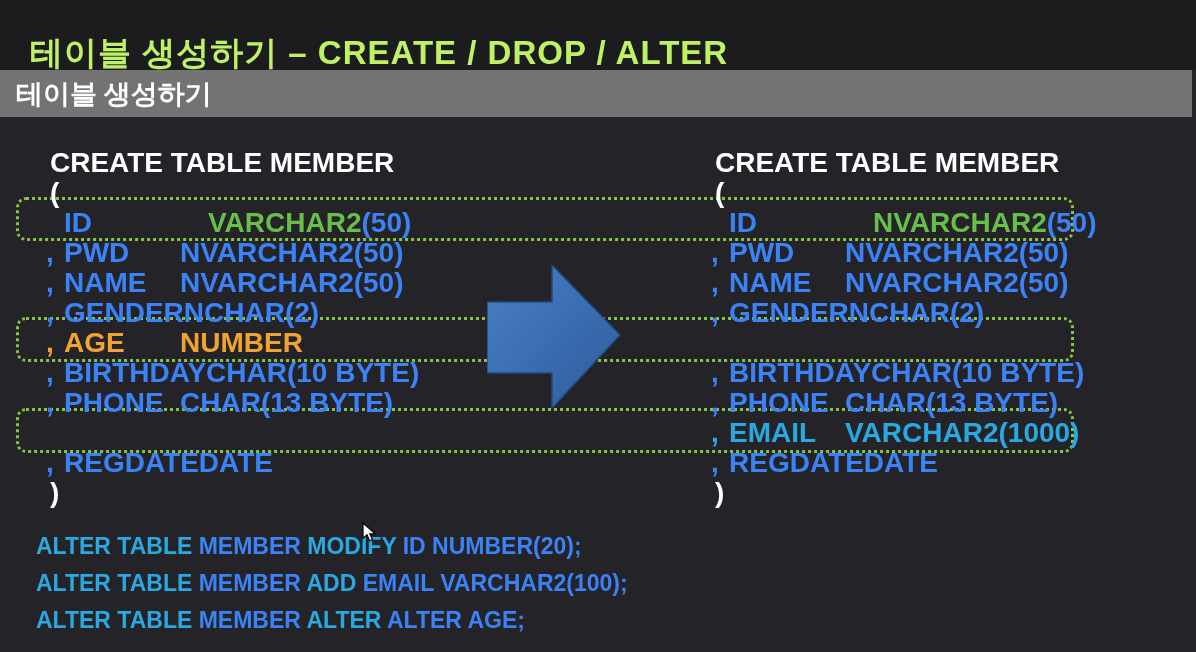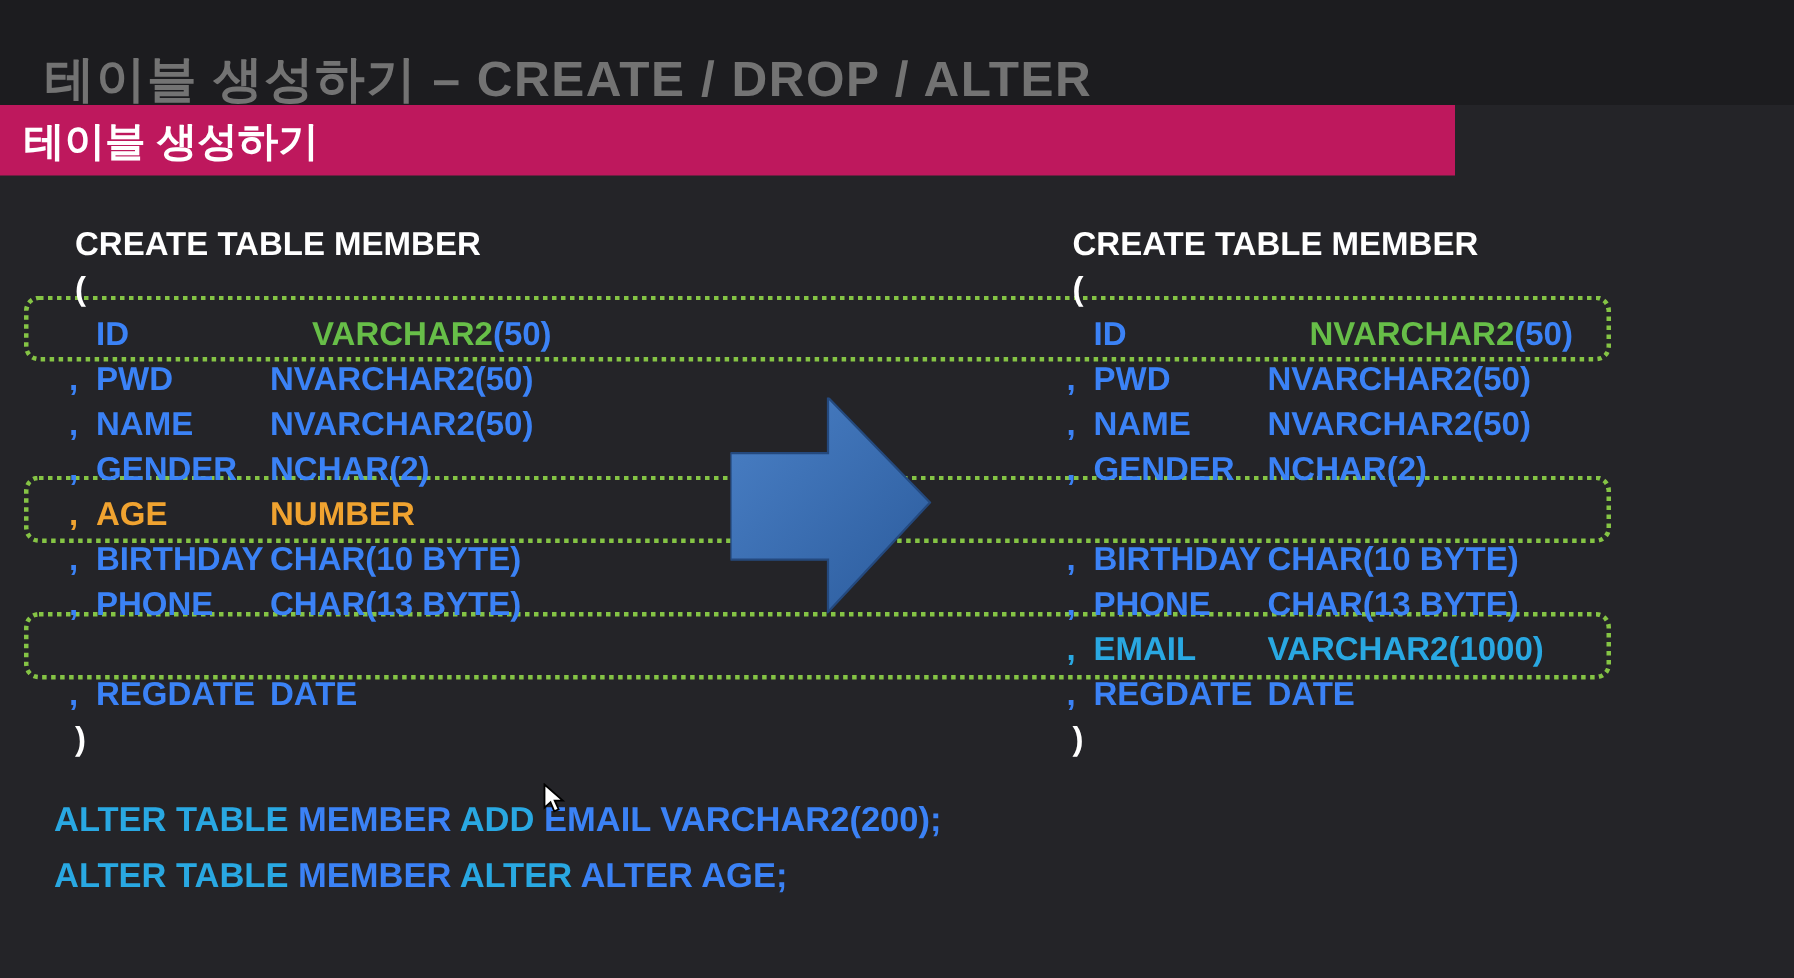--- a/index.html
+++ b/index.html
@@ -7,33 +7,33 @@
     position:relative;width:1196px;height:652px;overflow:hidden;
     background:#242428;
     font-family:"Liberation Sans",sans-serif;font-weight:bold;
   }
   
   .title-bar{
     position:absolute;left:0;top:0;width:1196px;height:70px;
     background:#1c1c1f;display:flex;align-items:center;
   }
   .title-bar .title{
-    padding-left:30px;font-size:33px;letter-spacing:1px;color:#737373;
+    padding-left:30px;font-size:33px;letter-spacing:1px;color:#bef264;
     white-space:nowrap;
     margin-top:37px;
   }
   .section-bar{
-    position:absolute;left:0;top:70px;width:970px;height:47px;
-    background:#be185d;display:flex;align-items:center;
+    position:absolute;left:0;top:70px;width:1192px;height:47px;
+    background:#737373;display:flex;align-items:center;font-family:Liberation Serif, serif;
   }
   .section-bar .label{
     padding-left:16px;font-size:27px;color:#ffffff;white-space:nowrap;
   }
   
-  .code-col{position:absolute;top:148px;font-size:22px;color:#ffffff;}
+  .code-col{position:absolute;top:148px;font-size:28px;color:#ffffff;}
   .code-col.left{left:46px;width:600px;}
   .code-col.right{left:711px;width:470px;}
   .code-line{height:30px;line-height:30px;white-space:nowrap;min-height:30px;}
   .code-line.plain{padding-left:4px;}
   .code-line .comma{display:inline-block;width:18px;}
   .code-line .name{display:inline-block;min-width:116px;}
   .white{color:#3b82f6;}
   .green{color:#67BE48;margin-left:28px;}
   .orange{color:#F0A330;}
   .blue{color:#29A8E2;}
@@ -103,21 +103,22 @@
     <defs>
       <linearGradient id="ag" x1="0" y1="0" x2="1" y2="1">
         <stop offset="0" stop-color="#4A80C6"></stop>
         <stop offset="1" stop-color="#2B5B9C"></stop>
       </linearGradient>
     </defs>
     <polygon points="0,37 65,37 65,0 133,70 65,143 65,108 0,108" fill="url(#ag)" stroke="#24497e" stroke-width="1.5"></polygon>
   </svg>
 
   <div class="alter-block">
-      <div class="alter-line"><span class="blue">ALTER TABLE </span><span class="white">MEMBER </span><span class="blue">ADD </span><span class="white">EMAIL VARCHAR2(200);</span></div>
+      <div class="alter-line"><span class="blue">ALTER TABLE </span><span class="white">MEMBER </span><span class="blue">MODIFY </span><span class="white">ID NUMBER(20);</span></div>
+      <div class="alter-line"><span class="blue">ALTER TABLE </span><span class="white">MEMBER </span><span class="blue">ADD </span><span class="white">EMAIL VARCHAR2(100);</span></div>
       <div class="alter-line"><span class="blue">ALTER TABLE </span><span class="white">MEMBER </span><span class="blue">ALTER </span><span class="white">ALTER AGE;</span></div>
     </div>
 
   <svg class="cursor-svg" width="16" height="22" viewBox="0 0 16 22">
     <path d="M1,1 L1,16.5 L5,12.8 L7.5,18.8 L10.4,17.5 L7.8,11.8 L13.2,11.8 Z" fill="#ffffff" stroke="#000000" stroke-width="1.2"></path>
   </svg>
 
 </div>
 
 </body></html>

